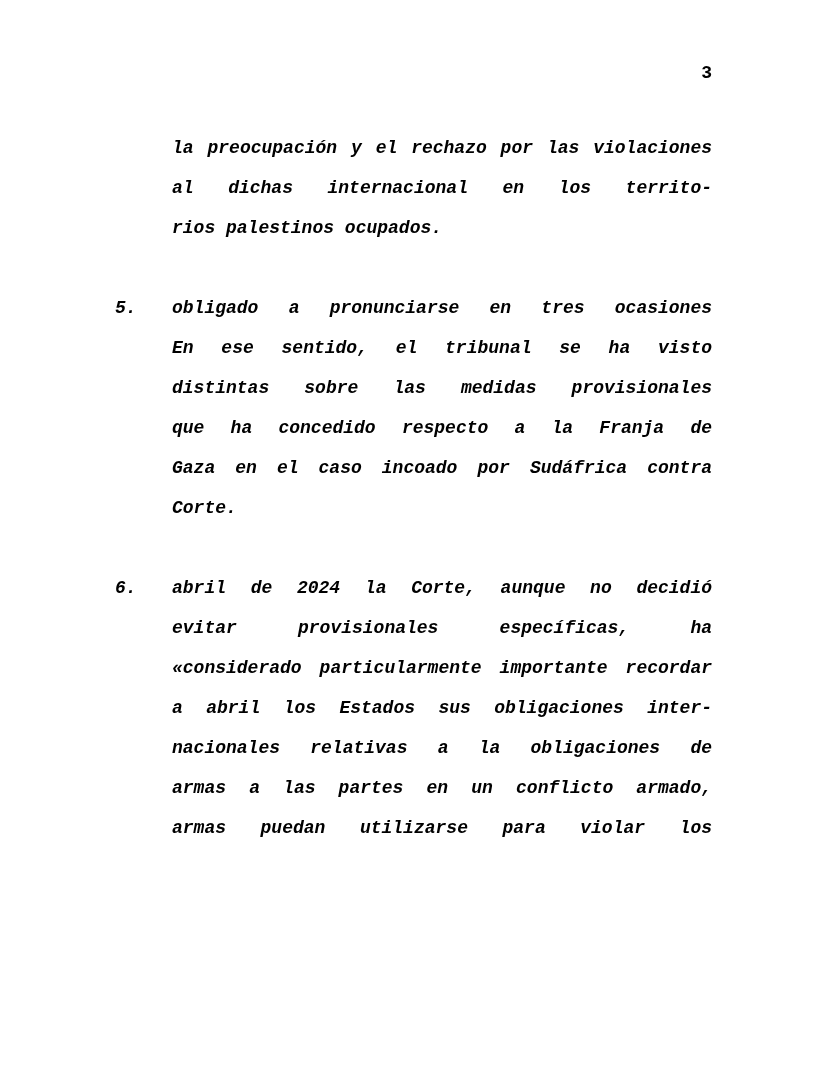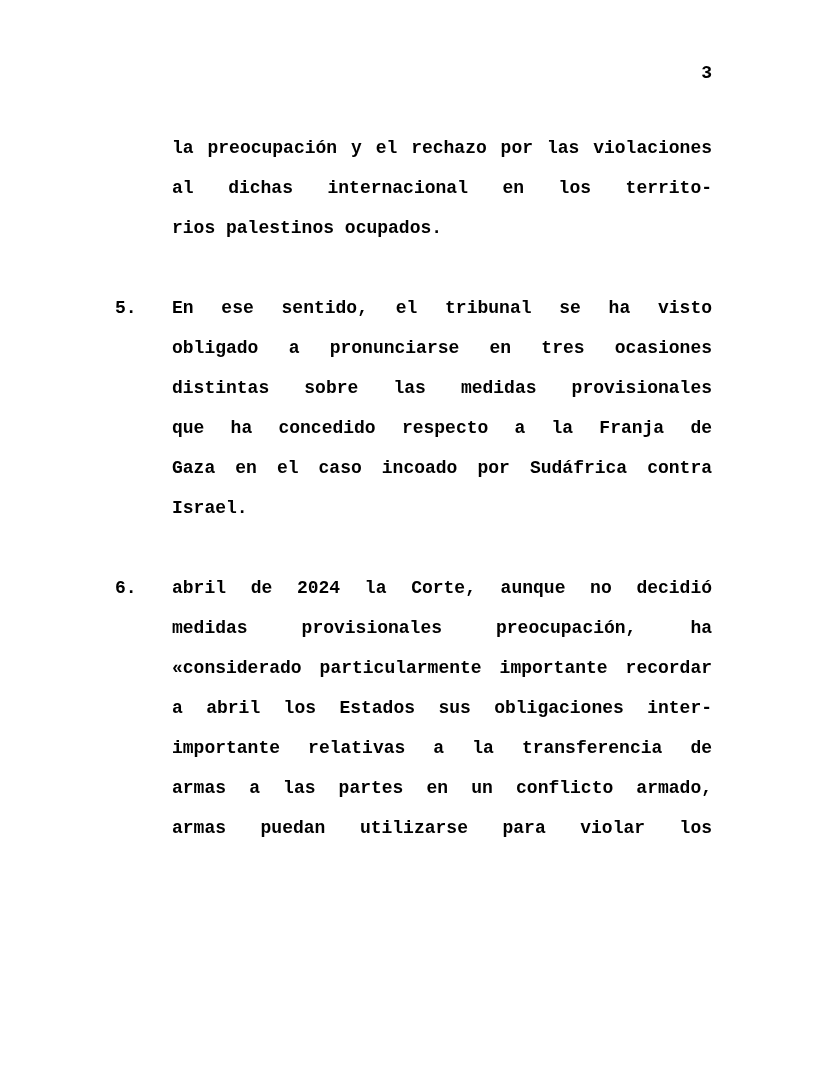--- a/index.html
+++ b/index.html
@@ -28,20 +28,21 @@
   }
   .content {
     position: absolute;
     left: 115px;
     top: 128px;
     width: 597px;
   }
   .para {
     display: flex;
     margin: 0 0 40px 0;
+    font-style: italic;
   }
   .num {
     flex: none;
     width: 57px;
     font-size: 18px;
     line-height: 40px;
     text-align: left;
   }
   .body {
     flex: none;
@@ -75,36 +76,36 @@
       <div class="body">
         <div class="line jline">la preocupación y el rechazo por las violaciones</div>
         <div class="line jline">al dichas internacional en los territo-</div>
         <div class="line lline">rios palestinos ocupados.</div>
       </div>
     </div>
 
     <div class="para">
       <div class="num">5.</div>
       <div class="body">
+        <div class="line jline">obligado a pronunciarse en tres ocasiones</div>
         <div class="line jline">En ese sentido, el tribunal se ha visto</div>
-        <div class="line jline">obligado a pronunciarse en tres ocasiones</div>
         <div class="line jline">distintas sobre las medidas provisionales</div>
         <div class="line jline">que ha concedido respecto a la Franja de</div>
         <div class="line jline">Gaza en el caso incoado por Sudáfrica contra</div>
-        <div class="line lline">Israel.</div>
+        <div class="line lline">Corte.</div>
       </div>
     </div>
 
     <div class="para">
       <div class="num">6.</div>
       <div class="body">
         <div class="line jline">abril de 2024 la Corte, aunque no decidió</div>
-        <div class="line jline">medidas provisionales preocupación, ha</div>
+        <div class="line jline">evitar provisionales específicas, ha</div>
         <div class="line jline">«considerado particularmente importante recordar</div>
         <div class="line jline">a abril los Estados sus obligaciones inter-</div>
-        <div class="line jline">importante relativas a la transferencia de</div>
+        <div class="line jline">nacionales relativas a la obligaciones de</div>
         <div class="line jline">armas a las partes en un conflicto armado,</div>
         <div class="line jline">armas puedan utilizarse para violar los</div>
       </div>
     </div>
 
   </div>
 </div>
 
 </body></html>

